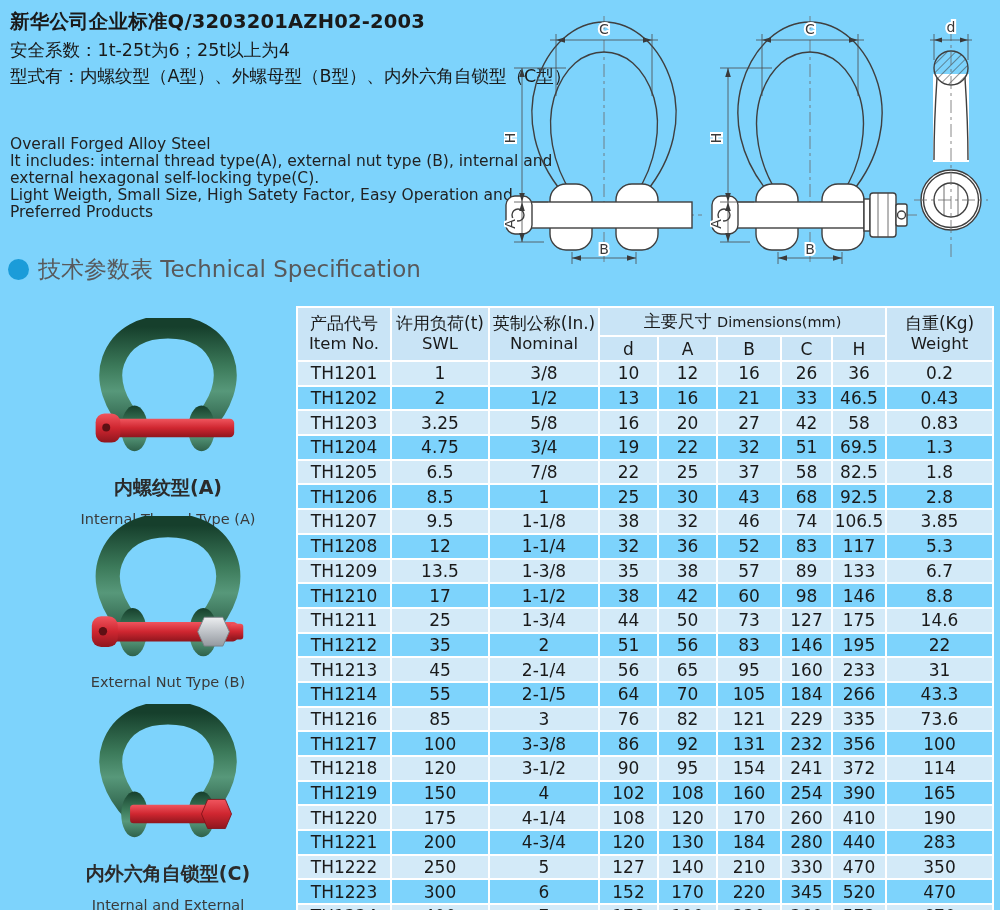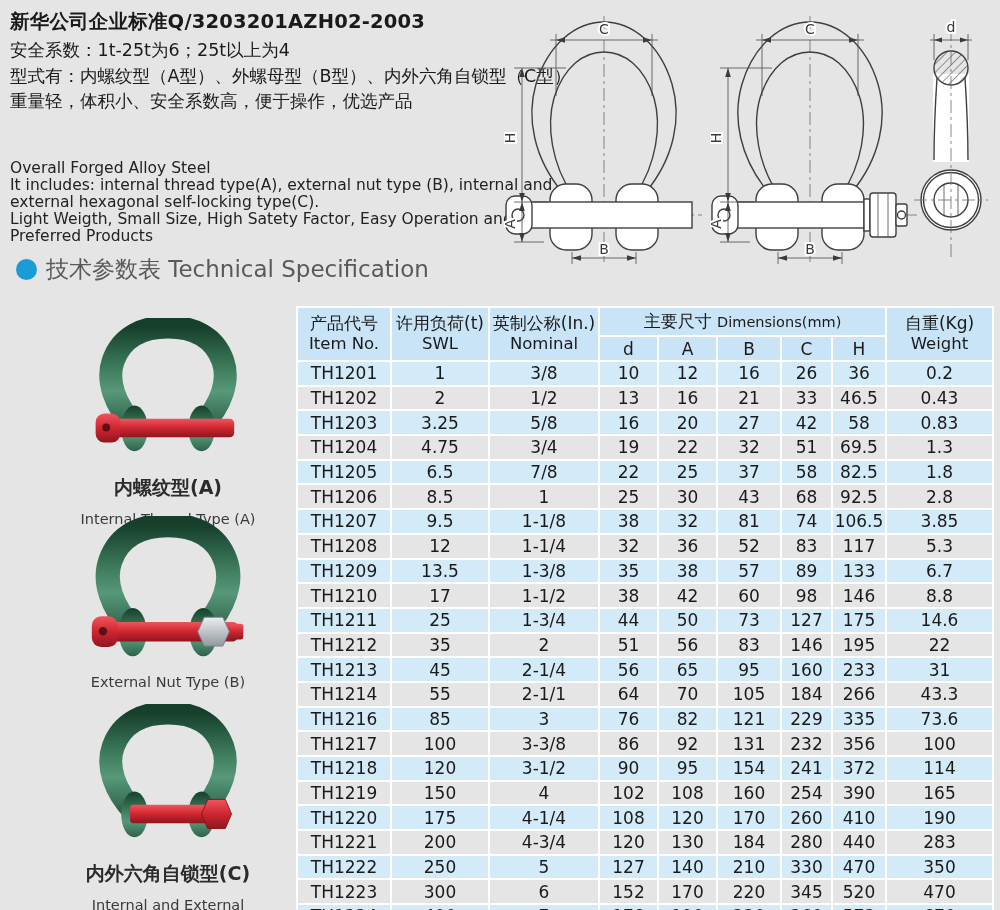--- a/index.html
+++ b/index.html
@@ -4,29 +4,29 @@
 <style>
   :root{
     --accent-blue:#1b9cd9;
     --table-header-bg:#c9e4f6;
     --table-row-alt-bg:#d3eaf8;
     --ink:#1a1a1a;
   }
   *{margin:0;padding:0;box-sizing:border-box;}
   html,body{width:1000px;height:910px;background:#fff;
     font-family:"DejaVu Sans","Liberation Sans",sans-serif;color:var(--ink);}
-  .page{position:relative;width:1000px;height:910px;overflow:hidden;background:#e5e5e5;}
+  .page{position:relative;width:1000px;height:910px;overflow:hidden;background:#7dd3fc;}
 
   
   .doc-title{position:absolute;left:10px;top:8px;font-size:19.5px;font-weight:600;letter-spacing:.2px;}
   .cn-block{position:absolute;left:10px;top:38px;font-size:17.5px;line-height:25.5px;}
-  .en-block{position:absolute;left:10px;top:160px;font-size:15.5px;line-height:17px;color:#222;}
+  .en-block{position:absolute;left:10px;top:136px;font-size:15.5px;line-height:17px;color:#222;}
 
   
-  .section-header{position:absolute;left:16px;top:254px;display:flex;align-items:center;gap:9px;}
+  .section-header{position:absolute;left:8px;top:254px;display:flex;align-items:center;gap:9px;}
   .section-dot{width:21px;height:21px;border-radius:50%;background:var(--accent-blue);}
   .section-title{font-size:23px;color:#58595b;}
 
   
   .drawings{position:absolute;left:498px;top:4px;width:502px;height:268px;}
   .drawing{position:absolute;}
   .dwg{stroke:#3f3f3f;stroke-width:1.4;fill:none;}
   .dwg-fill{stroke:#3f3f3f;stroke-width:1.4;fill:#fff;}
   .thin{stroke:#4a4a4a;stroke-width:.8;fill:none;}
   .cl{stroke:#6a6a6a;stroke-width:.8;fill:none;stroke-dasharray:13 4 3 4;}
@@ -53,21 +53,20 @@
 </style>
 </head>
 <body>
 
 <div class="page">
 
   <div class="doc-title">新华公司企业标准Q/3203201AZH02-2003</div>
   <div class="cn-block">
     <div>安全系数：1t-25t为6；25t以上为4</div>
     <div>型式有：内螺纹型（A型）、外螺母型（B型）、内外六角自锁型（C型）</div>
-    <div>重量轻，体积小、安全系数高，便于操作，优选产品</div>
   </div>
   <div class="en-block">
     <div>Overall Forged Alloy Steel</div>
     <div>It includes: internal thread type(A), external nut type (B), internal and</div>
     <div>external hexagonal self-locking type(C).</div>
     <div>Light Weigth, Small Size, High Satety Factor, Easy Operation and</div>
     <div>Preferred Products</div>
   </div>
 
   <div class="drawings">
@@ -376,21 +375,21 @@
           <td>68</td>
           <td>92.5</td>
           <td>2.8</td>
         </tr>
         <tr class="alt">
           <td>TH1207</td>
           <td>9.5</td>
           <td>1-1/8</td>
           <td>38</td>
           <td>32</td>
-          <td>81</td>
+          <td>46</td>
           <td>74</td>
           <td>106.5</td>
           <td>3.85</td>
         </tr>
         <tr>
           <td>TH1208</td>
           <td>12</td>
           <td>1-1/4</td>
           <td>32</td>
           <td>36</td>
@@ -450,21 +449,21 @@
           <td>56</td>
           <td>65</td>
           <td>95</td>
           <td>160</td>
           <td>233</td>
           <td>31</td>
         </tr>
         <tr>
           <td>TH1214</td>
           <td>55</td>
-          <td>2-1/1</td>
+          <td>2-1/5</td>
           <td>64</td>
           <td>70</td>
           <td>105</td>
           <td>184</td>
           <td>266</td>
           <td>43.3</td>
         </tr>
         <tr class="alt">
           <td>TH1216</td>
           <td>85</td>

